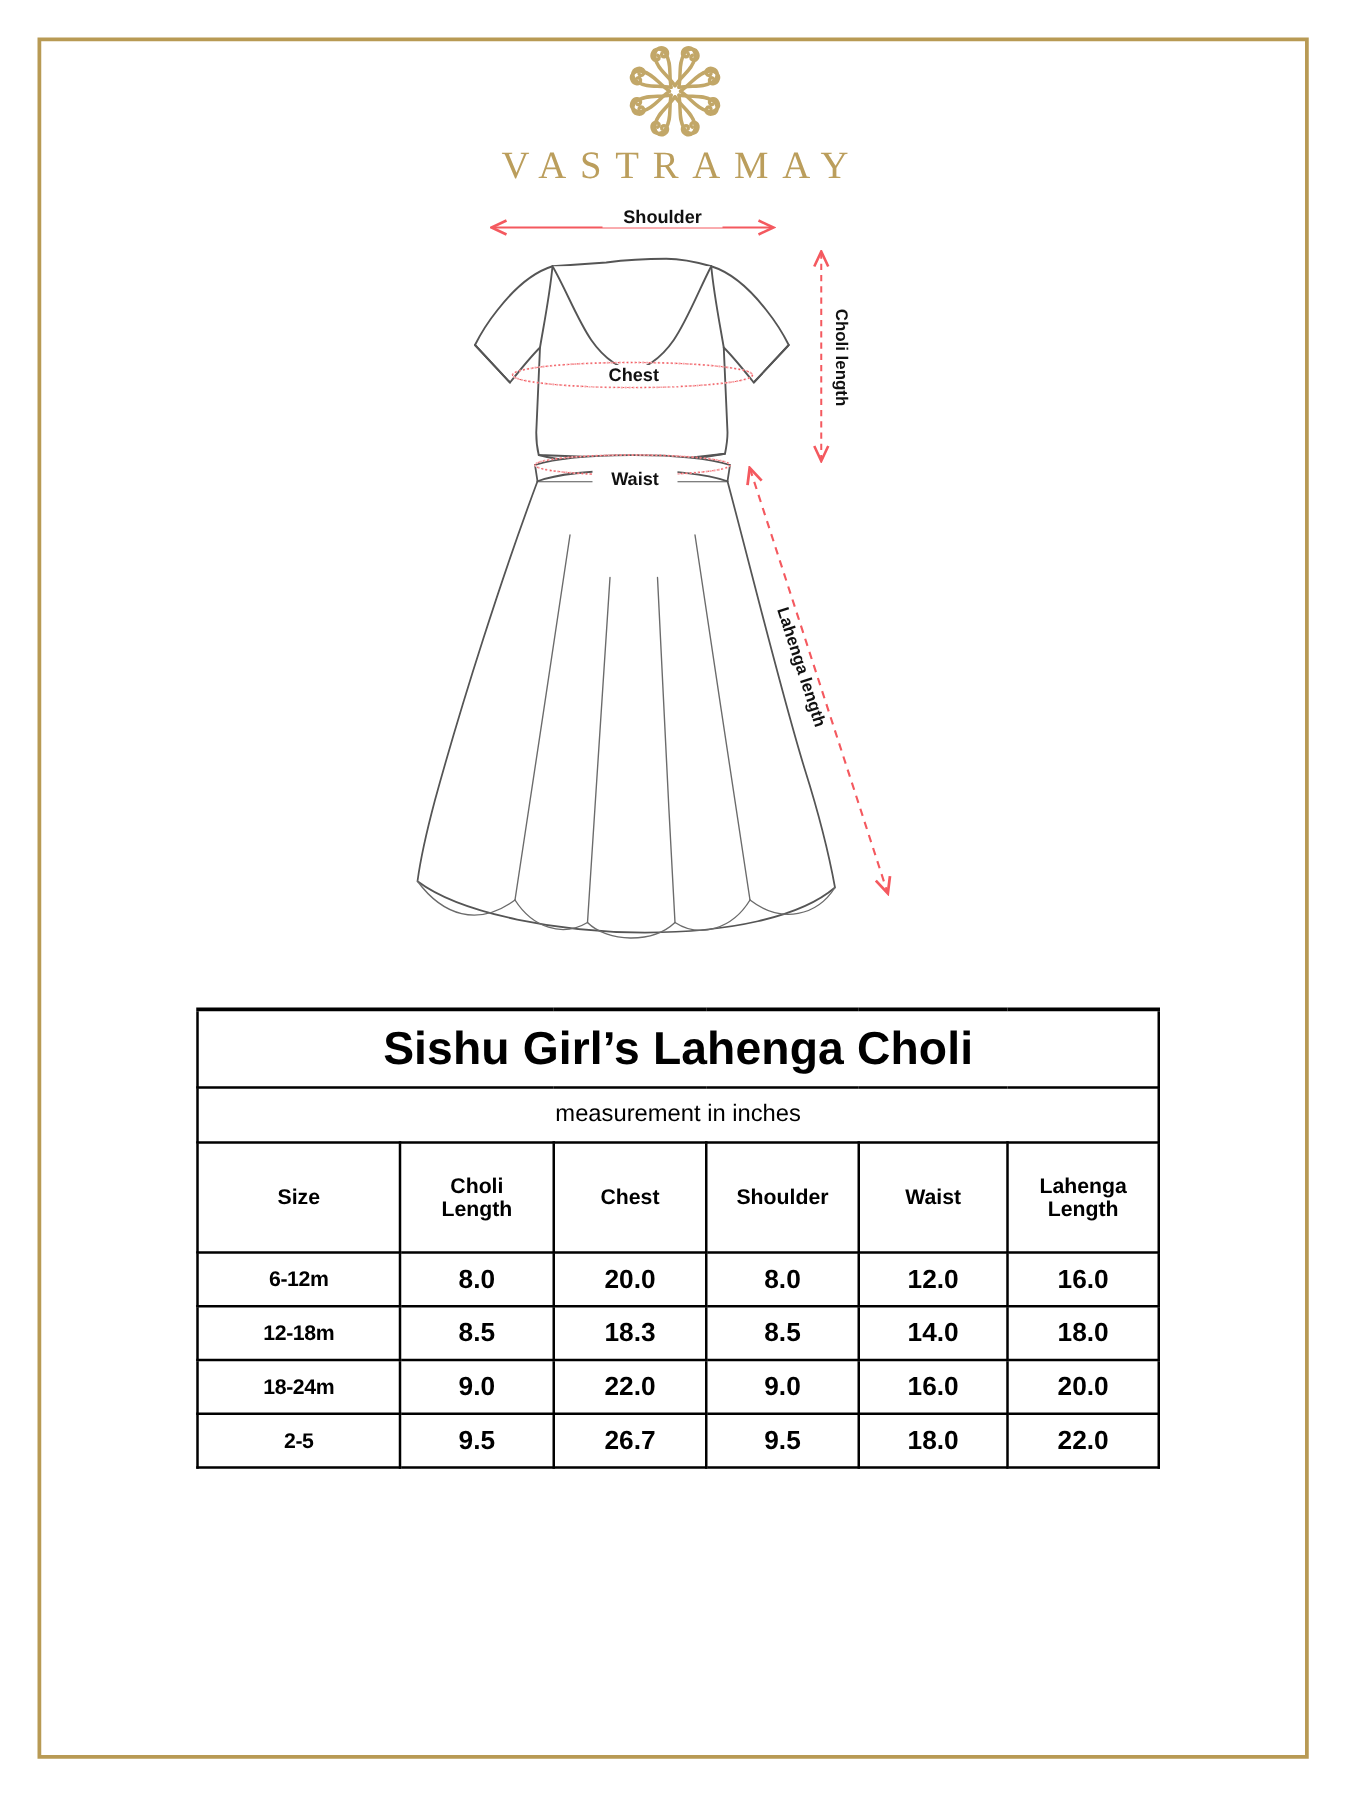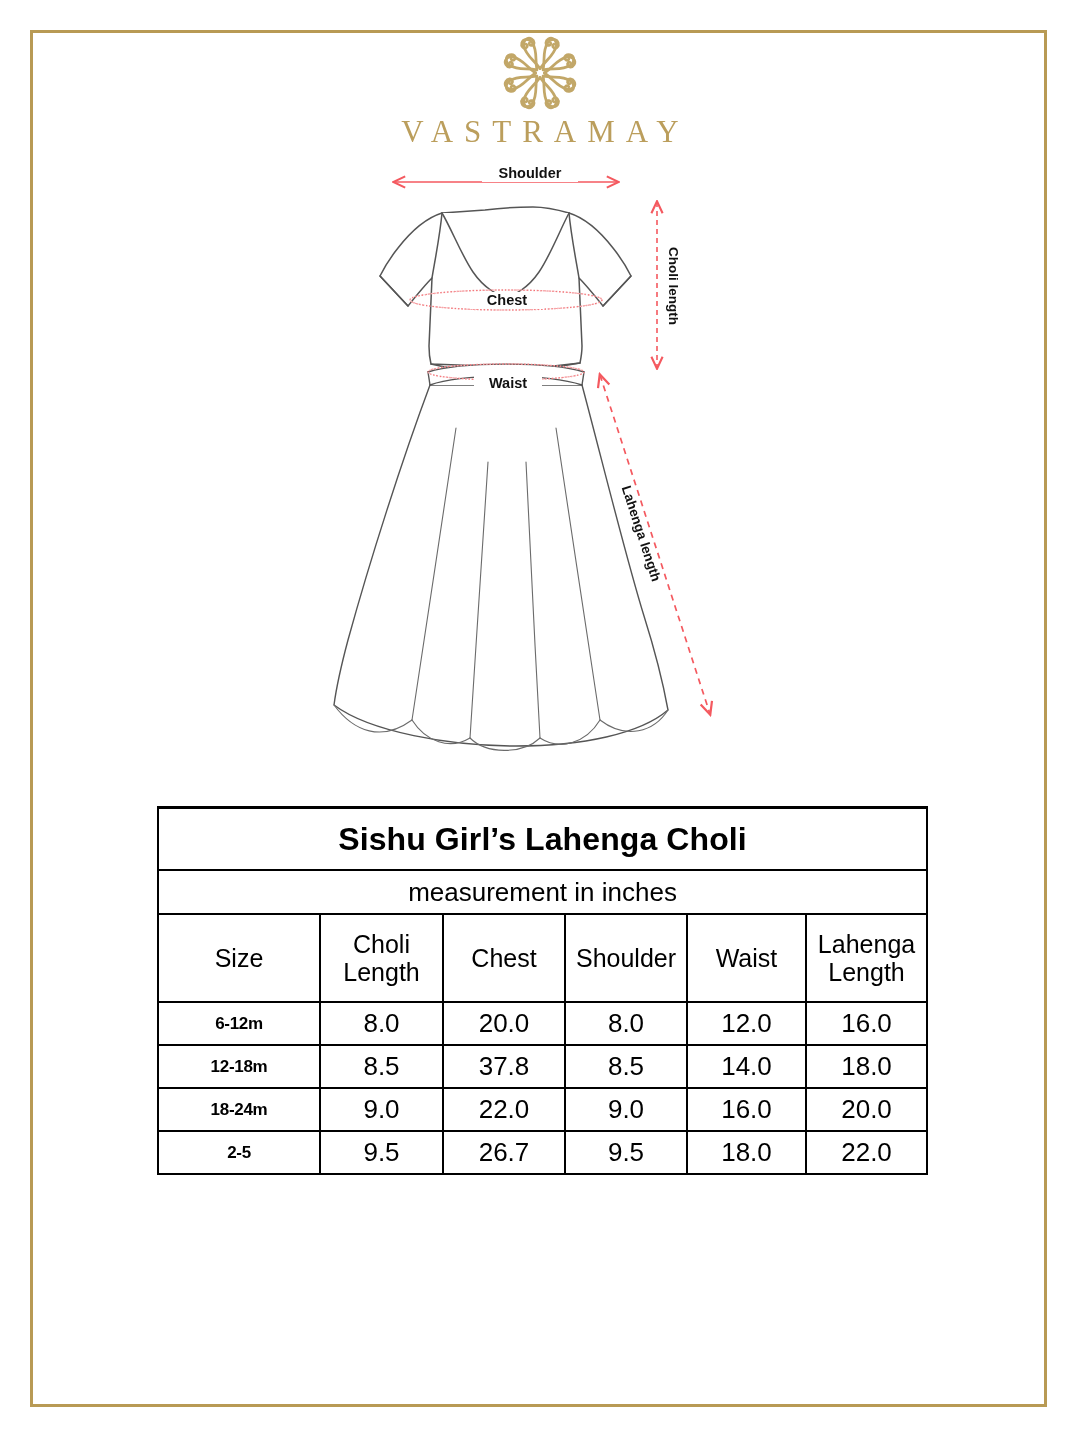--- a/index.html
+++ b/index.html
@@ -76,40 +76,40 @@
   #size-table td, #size-table th {
     border: 2px solid #000;
     text-align: center;
     vertical-align: middle;
     padding: 0;
     color: #000;
   }
   #size-table .outer-top td { border-top-width: 3px; }
   .t-title {
     height: 60px;
-    font-size: 32px;
+    font-size: 37px;
     font-weight: bold;
     letter-spacing: 0.1px;
   }
   .t-sub {
     height: 42px;
-    font-size: 26px;
+    font-size: 19px;
     font-weight: normal;
   }
   .t-head {
     height: 86px;
-    font-size: 25px;
-    font-weight: normal;
+    font-size: 17px;
+    font-weight: bold;
     line-height: 1.12;
     margin-top: 18px;
   }
   .t-row td {
     height: 41px;
-    font-size: 26px;
-    font-weight: normal;
+    font-size: 21px;
+    font-weight: bold;
   }
   .t-row td.size-cell {
     font-size: 17px;
     font-weight: bold;
     letter-spacing: -0.3px;
   }
   
   col.c-size     { width: 162px; }
   col.c-choli    { width: 123px; }
   col.c-chest    { width: 122px; }
@@ -336,21 +336,21 @@
         <td class="size-cell">6-12m</td>
         <td>8.0</td>
         <td>20.0</td>
         <td>8.0</td>
         <td>12.0</td>
         <td>16.0</td>
       </tr>
       <tr class="t-row">
         <td class="size-cell">12-18m</td>
         <td>8.5</td>
-        <td>37.8</td>
+        <td>18.3</td>
         <td>8.5</td>
         <td>14.0</td>
         <td>18.0</td>
       </tr>
       <tr class="t-row">
         <td class="size-cell">18-24m</td>
         <td>9.0</td>
         <td>22.0</td>
         <td>9.0</td>
         <td>16.0</td>

